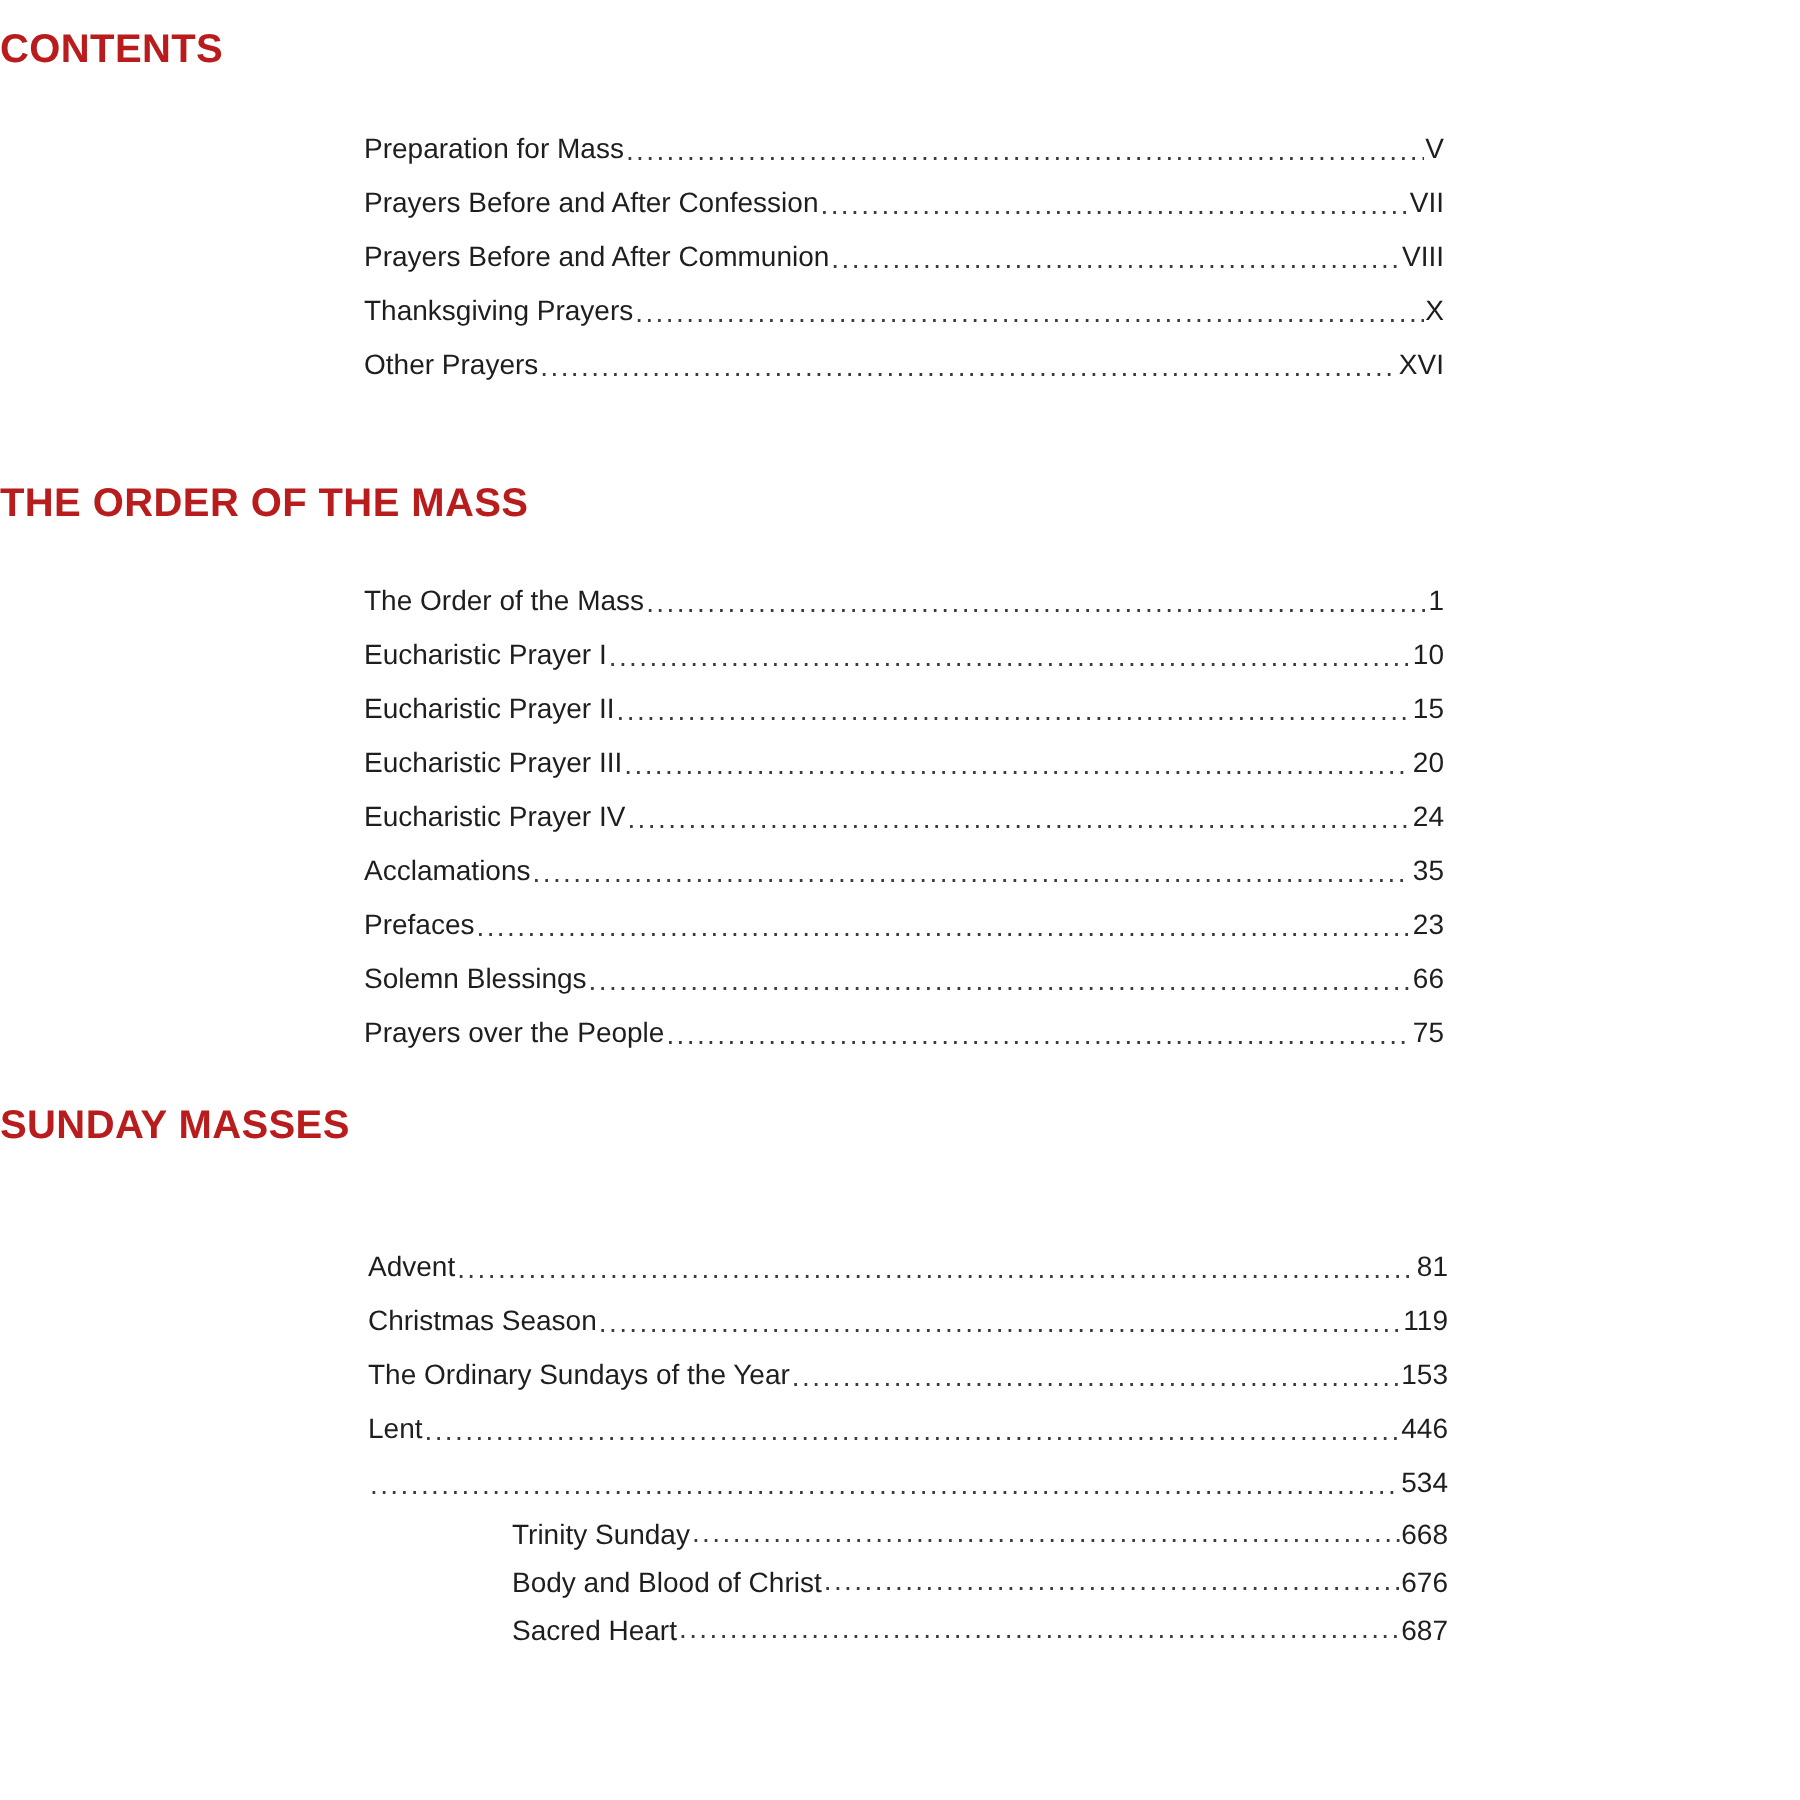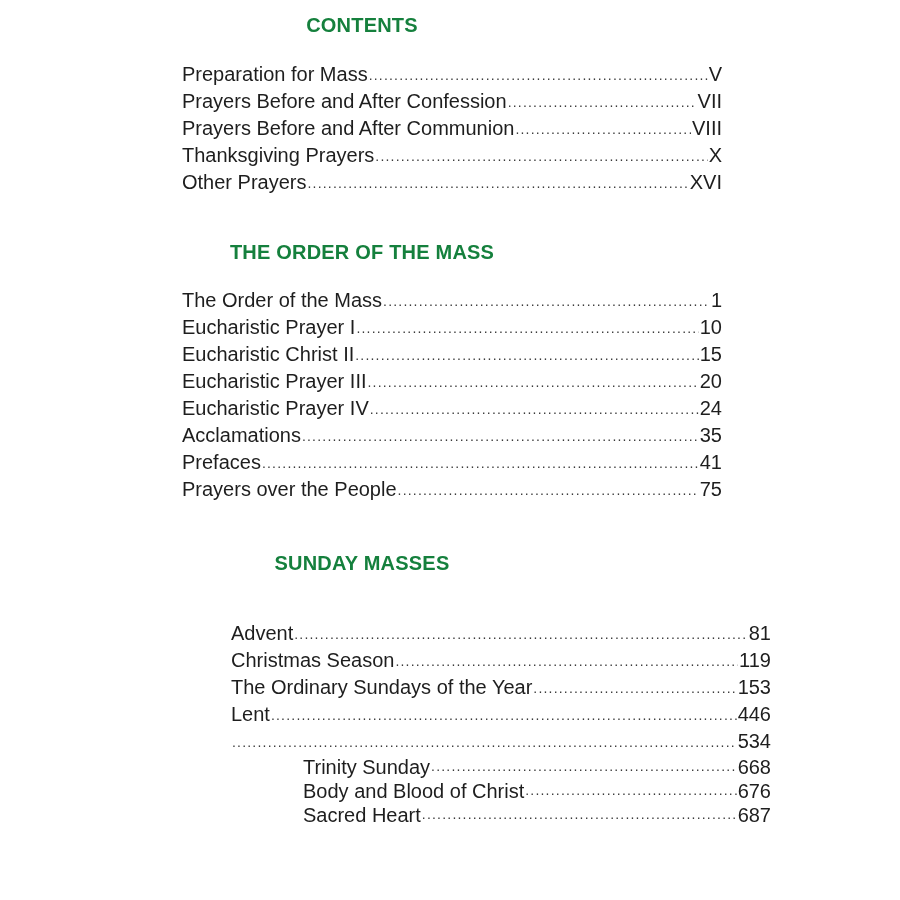--- a/index.html
+++ b/index.html
@@ -19,36 +19,35 @@
       position: absolute;
       left: 0;
       top: 0;
       width: 900px;
       height: 900px;
     }
     .heading {
       position: absolute;
       left: 0;
       width: 724px;
-      text-align: center;
       font-weight: bold;
       font-size: 20px;
       letter-spacing: 0.2px;
-      color: #15803d;
+      color: #b91c1c;
     }
     .toc {
       position: absolute;
       left: 182px;
       width: 540px;
     }
     .row {
       display: flex;
       align-items: flex-end;
       height: 27px;
-      font-size: 20px;
+      font-size: 14px;
       line-height: 27px;
       white-space: nowrap;
       overflow: hidden;
     }
     .row .label {
       flex: 0 0 auto;
     }
     .row .dots {
       flex: 1 1 auto;
       overflow: hidden;
@@ -121,21 +120,21 @@
         <span class="label">The Order of the Mass</span>
         <span class="dots"></span>
         <span class="page-no">1</span>
       </div>
     <div class="row">
         <span class="label">Eucharistic Prayer I</span>
         <span class="dots"></span>
         <span class="page-no">10</span>
       </div>
     <div class="row">
-        <span class="label">Eucharistic Christ II</span>
+        <span class="label">Eucharistic Prayer II</span>
         <span class="dots"></span>
         <span class="page-no">15</span>
       </div>
     <div class="row">
         <span class="label">Eucharistic Prayer III</span>
         <span class="dots"></span>
         <span class="page-no">20</span>
       </div>
     <div class="row">
         <span class="label">Eucharistic Prayer IV</span>
@@ -143,31 +142,36 @@
         <span class="page-no">24</span>
       </div>
     <div class="row">
         <span class="label">Acclamations</span>
         <span class="dots"></span>
         <span class="page-no">35</span>
       </div>
     <div class="row">
         <span class="label">Prefaces</span>
         <span class="dots"></span>
-        <span class="page-no">41</span>
+        <span class="page-no">23</span>
+      </div>
+    <div class="row">
+        <span class="label">Solemn Blessings</span>
+        <span class="dots"></span>
+        <span class="page-no">66</span>
       </div>
     <div class="row">
         <span class="label">Prayers over the People</span>
         <span class="dots"></span>
         <span class="page-no">75</span>
       </div>
   </div>
 
   <div class="heading" style="top:552px;">SUNDAY MASSES</div>
-  <div class="toc" style="top:620px; left:184px;margin-left:47px;">
+  <div class="toc" style="top:620px; left:184px;">
     <div class="row">
         <span class="label">Advent</span>
         <span class="dots"></span>
         <span class="page-no">81</span>
       </div>
     <div class="row">
         <span class="label">Christmas Season</span>
         <span class="dots"></span>
         <span class="page-no">119</span>
       </div>

